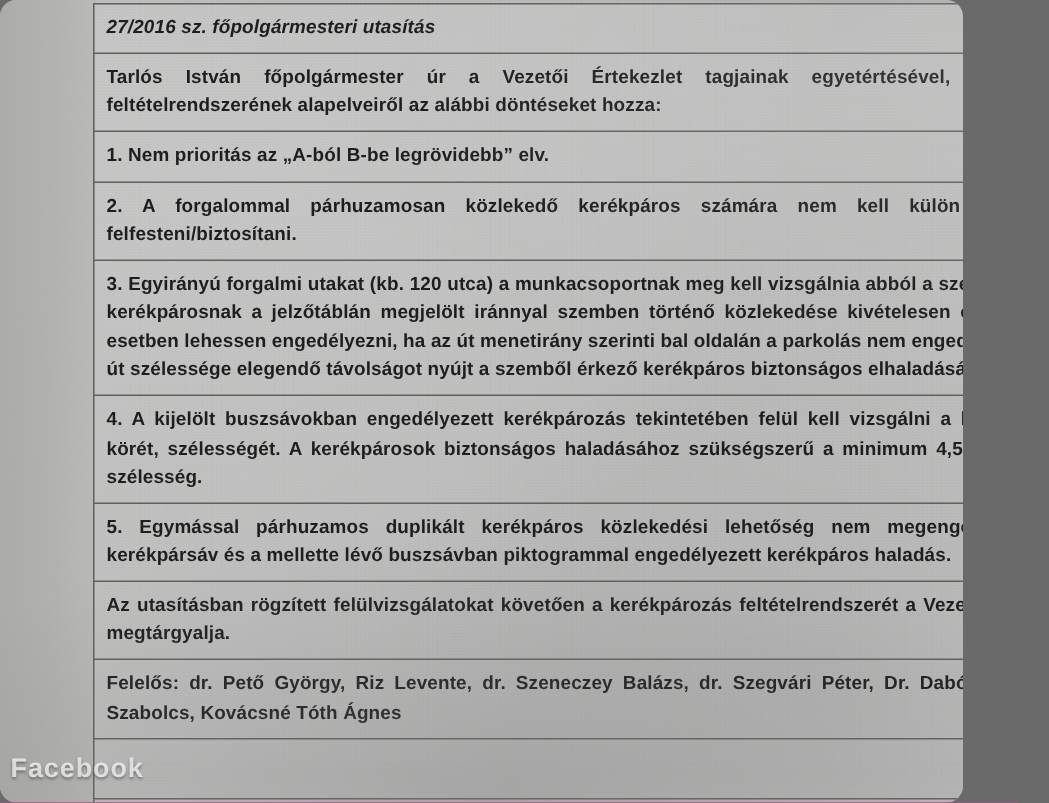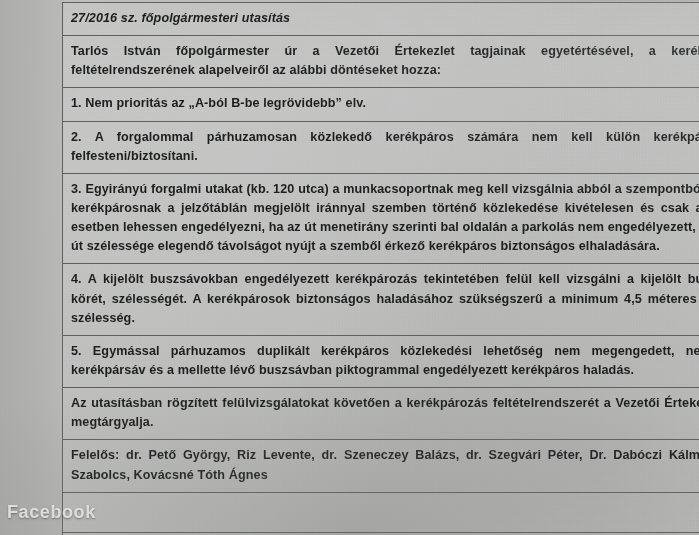--- a/index.html
+++ b/index.html
@@ -2,25 +2,26 @@
 <html><head>
 <meta charset="utf-8">
 <style>
   html, body {
     margin: 0;
     padding: 0;
     background: #6a6a6a;
   }
   #page {
     position: relative;
-    width: 699px;
+    width: 642px;
     height: 535px;
     overflow: hidden;
     background: #ec4899;
     font-family: "Liberation Sans", sans-serif;
+    border-radius: 11px;
   }
 
   
   #paper-bg {
     position: absolute;
     inset: 0;
     background:
       radial-gradient(ellipse 90% 70% at 30% 20%, rgba(255,255,255,0.16), rgba(255,255,255,0) 70%),
       radial-gradient(ellipse 70% 60% at 85% 85%, rgba(0,0,0,0.10), rgba(0,0,0,0) 70%),
       linear-gradient(115deg, #bcbdbb 0%, #b5b6b4 35%, #aeafad 65%, #b7b8b6 100%);

